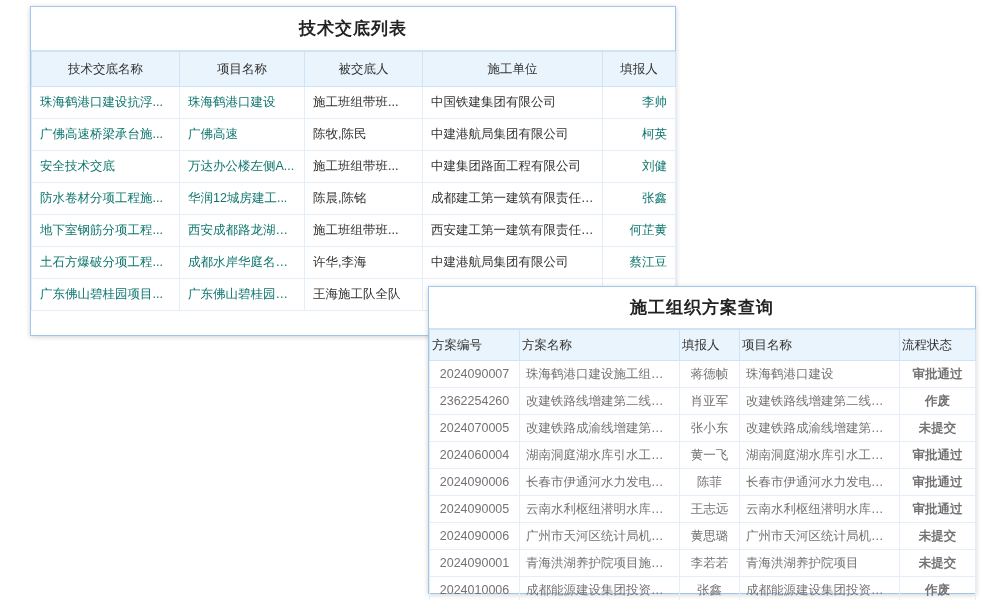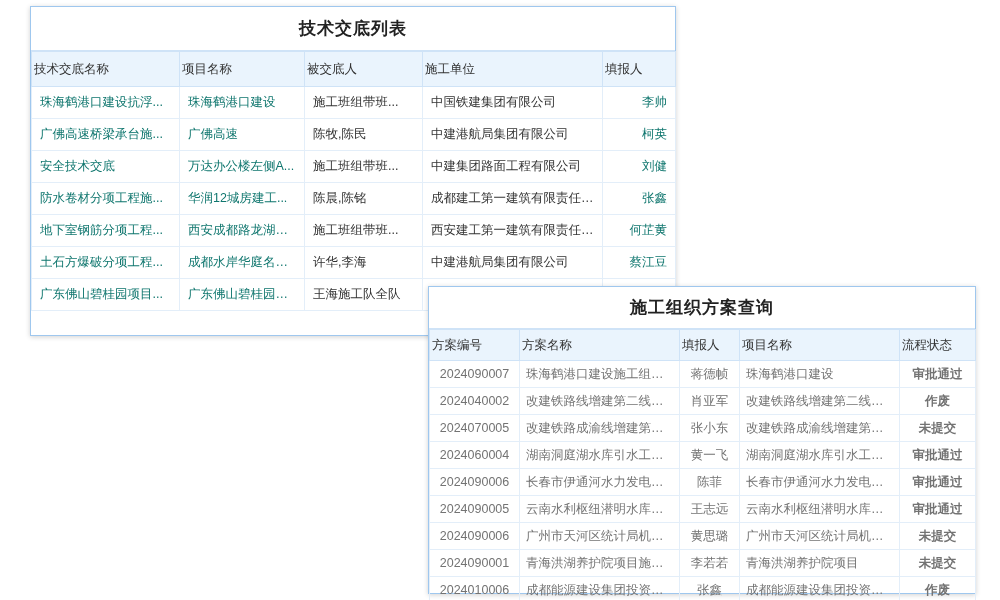--- a/index.html
+++ b/index.html
@@ -51,21 +51,21 @@
     width: 100%;
     table-layout: fixed;
   }
   #panel-jsjd th {
     background: #eaf4fd;
     color: #333333;
     font-weight: normal;
     font-size: 12.5px;
     height: 34px;
     border: 1px solid #cfe3f7;
-    text-align: left;
+    text-align: center;
     padding: 0 2px;
   }
   #panel-jsjd td {
     height: 31px;
     border: 1px solid #e3eef9;
     font-size: 12.5px;
     color: #0f766e;
     padding: 0 8px;
     white-space: nowrap;
     overflow: hidden;
@@ -216,21 +216,21 @@
       </thead>
       <tbody>
         <tr>
           <td class="center">2024090007</td>
           <td>珠海鹤港口建设施工组织设计</td>
           <td class="center">蒋德帧</td>
           <td>珠海鹤港口建设</td>
           <td class="status st-approved">审批通过</td>
         </tr>
         <tr>
-          <td class="center">2024040002</td>
+          <td class="center">2362254260</td>
           <td>改建铁路线增建第二线直通线（</td>
           <td class="center">肖亚军</td>
           <td>改建铁路线增建第二线直通线</td>
           <td class="status st-void">作废</td>
         </tr>
         <tr>
           <td class="center">2024070005</td>
           <td>改建铁路成渝线增建第二直通线</td>
           <td class="center">张小东</td>
           <td>改建铁路成渝线增建第二直通</td>

